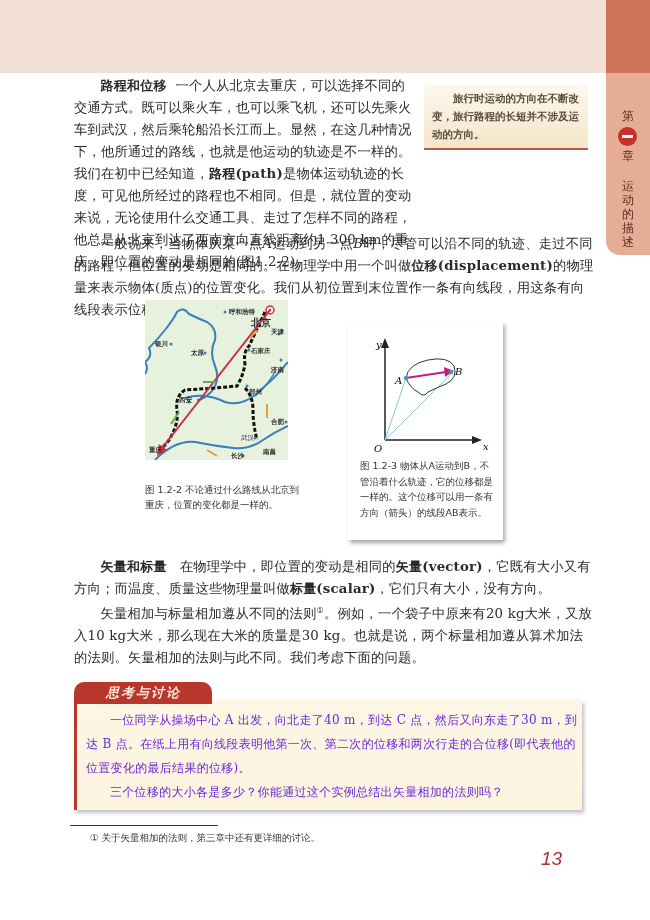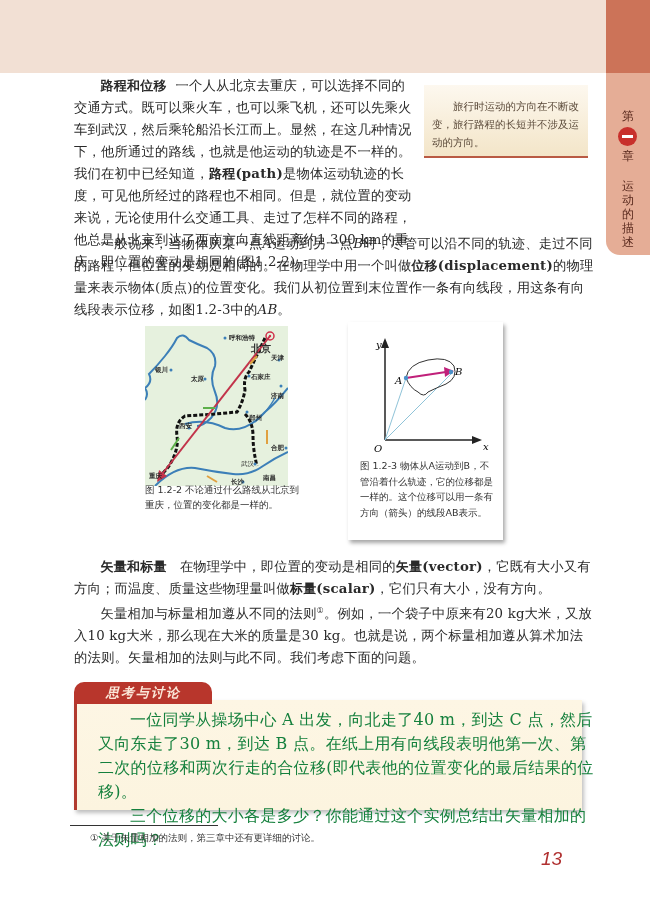--- a/index.html
+++ b/index.html
@@ -17,35 +17,35 @@
   .side-tab .ch-title { top: 106px; width: 44px; }
   .side-tab .ch-title span { display: block; }
 
   .body-text { position: absolute; left: 74px; width: 520px; font-size: 13.3px; line-height: 22px; letter-spacing: 0.2px; }
   .body-text p { text-indent: 2em; }
   .kw { position: relative; font-family: "DejaVu Sans", sans-serif; font-weight: bold; font-size: 13px; }
   .kw::after { content: ""; position: absolute; left: -2px; right: -3px; bottom: -2px; height: 7px; background: rgba(226,140,110,0.45); z-index: -1; border-radius: 2px; }
   .eng { font-weight: bold; }
   .it { font-style: italic; }
 
-  .margin-note { position: absolute; left: 424px; top: 85px; width: 164px; padding: 12px 6px 5px 8px; background: linear-gradient(#fdf8ef, #f3e5c8); border-bottom: 2px solid #b95a44; font-family: "DejaVu Sans", sans-serif; font-size: 10.5px; line-height: 18px; color: #5b4a3a; text-indent: 2em; }
+  .margin-note { position: absolute; left: 424px; top: 85px; width: 164px; padding: 4px 6px 5px 8px; background: linear-gradient(#fdf8ef, #f3e5c8); border-bottom: 2px solid #b95a44; font-family: "DejaVu Sans", sans-serif; font-size: 10.5px; line-height: 18px; color: #5b4a3a; text-indent: 2em; font-weight: bold; }
 
-  .fig-map { position: absolute; left: 145px; top: 326px; width: 143px; height: 160px; background: #e6f1de; overflow: hidden; }
+  .fig-map { position: absolute; left: 145px; top: 300px; width: 143px; height: 160px; background: #e6f1de; overflow: hidden; }
   .fig-map svg { position: absolute; left: 0; top: 0; }
   .map-label { position: absolute; font-family: "DejaVu Sans", sans-serif; font-size: 6.5px; font-weight: bold; color: #2a2a2a; white-space: nowrap; }
   .cap-map { position: absolute; left: 145px; top: 482px; width: 160px; font-family: "DejaVu Sans", sans-serif; font-size: 9.5px; line-height: 15px; color: #333; }
 
   .fig-xy-card { position: absolute; left: 348px; top: 322px; width: 155px; height: 218px; background: #fff; box-shadow: 2px 3px 4px rgba(0,0,0,0.35); }
   .fig-xy-card svg { position: absolute; left: 0; top: 0; }
   .cap-xy { position: absolute; left: 12px; top: 136px; width: 136px; font-family: "DejaVu Sans", sans-serif; font-size: 9.5px; line-height: 15.5px; color: #333; }
 
   .think-box { position: absolute; left: 74px; top: 700px; width: 508px; height: 110px; background: linear-gradient(#fdf6e4, #fcf4df); border-left: 3px solid #b13a2e; box-shadow: 2px 3px 4px rgba(0,0,0,0.25); }
   .think-tab { position: absolute; left: 74px; top: 682px; width: 138px; height: 22px; background: #b8362c; border-top-left-radius: 10px; border-top-right-radius: 10px; }
   .think-tab span { position: absolute; left: 32px; top: 2px; font-family: "DejaVu Sans", sans-serif; font-weight: bold; font-style: italic; font-size: 13px; color: #fbe7d8; letter-spacing: 2px; }
-  .think-text { position: absolute; left: 98px; top: 708px; width: 496px; font-family: "DejaVu Serif", serif; font-size: 16px; line-height: 24px; color: #15803d; letter-spacing: 0.3px; }
+  .think-text { position: absolute; left: 86px; top: 708px; width: 496px; font-family: "DejaVu Serif", serif; font-size: 12px; line-height: 24px; color: #6d28d9; letter-spacing: 0.3px; }
   .think-text p { text-indent: 2em; }
 
   .fn-rule { position: absolute; left: 70px; top: 825px; width: 148px; height: 1px; background: #333; }
   .footnote { position: absolute; left: 90px; top: 832px; font-family: "DejaVu Sans", sans-serif; font-size: 9.5px; color: #333; }
   .page-num { position: absolute; left: 541px; top: 848px; font-family: "Liberation Sans", sans-serif; font-style: italic; font-size: 19px; color: #b03030; }
 </style>
 </head>
 <body>
 
 <div class="top-band"></div>

